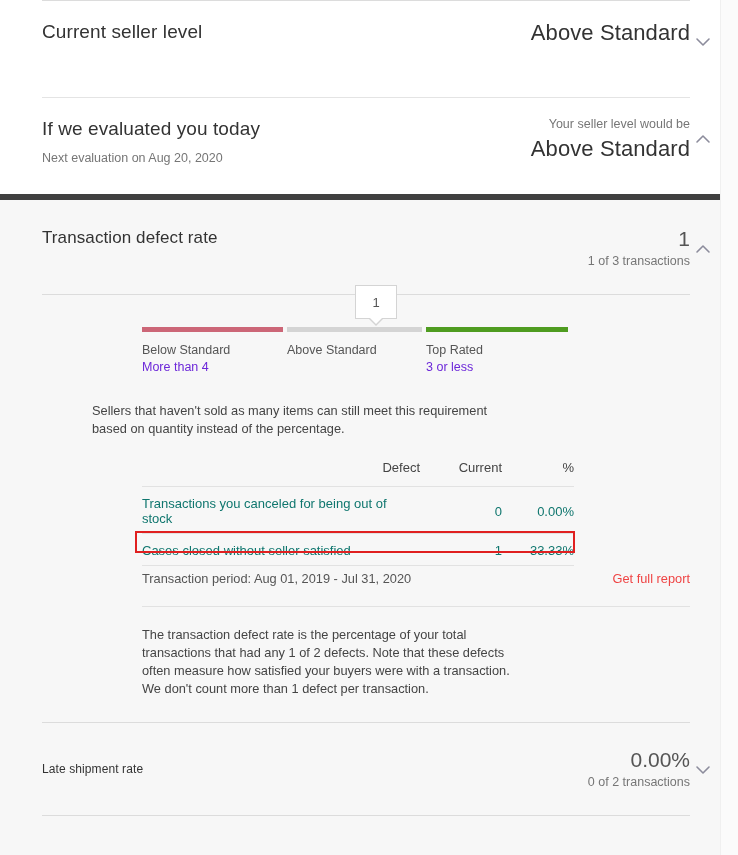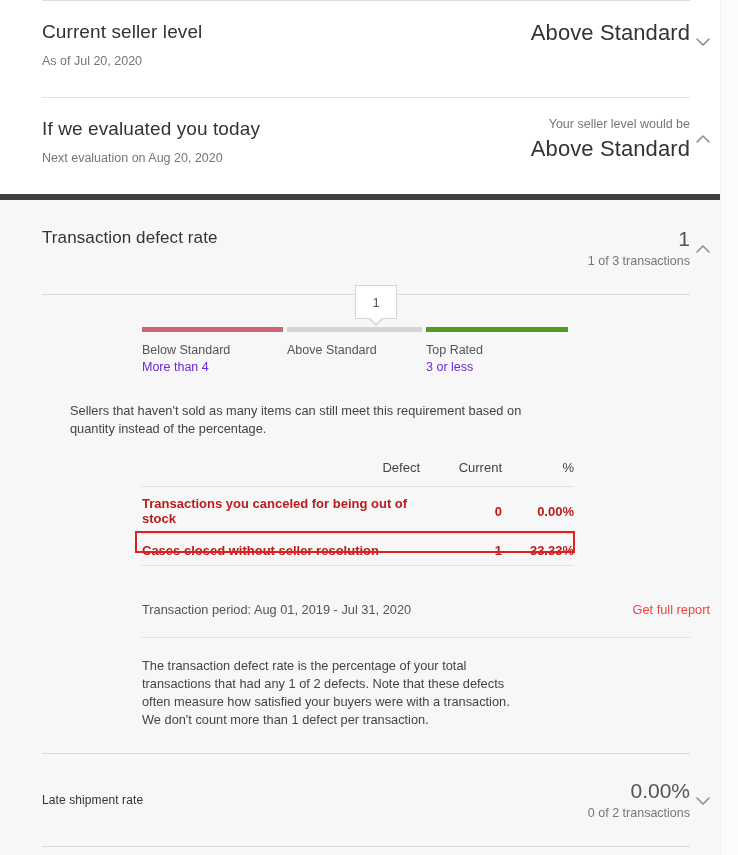--- a/index.html
+++ b/index.html
@@ -217,21 +217,21 @@
     margin-top: 10px;
   }
   .gl { font-size: 12.5px; color: #555555; line-height: 17px; }
   .gl .gl-sub { color: #6d28d9; font-size: 12.5px; }
   .gl1 { width: 145px; text-align: left; }
   .gl2 { width: 139px; text-align: left; }
   .gl3 { width: 142px; text-align: left; }
 
   
   .note {
-    padding: 0 48px 0 70px;
+    padding: 0 48px 0 92px;
     margin-top: 26px;
     font-size: 12.8px;
     color: #444444;
     line-height: 18px;
     max-width: 570px;
   }
 
   
   .table-wrap {
     padding: 0 48px 0 142px;
@@ -246,24 +246,23 @@
     font-weight: 400;
     font-size: 13px;
     color: #444444;
     text-align: right;
     padding: 0 0 11px 0;
     border-bottom: 1px solid #e2e2e2;
   }
   .tbl th.num { text-align: right; }
   .tbl td {
     font-size: 13px;
-    color: #b91c1c;
+    color: #0f766e;
     padding: 9px 0 7px 0;
     border-bottom: 1px solid #e2e2e2;
-    font-weight: bold;
   }
   .tbl td.num { text-align: right; }
   .col-qty { width: 82px; }
   .col-pct { width: 72px; }
 
   .hl-row td {
     position: relative;
   }
   .hl-box {
     position: absolute;
@@ -271,22 +270,22 @@
     top: 531px;
     width: 440px;
     height: 22px;
     border: 2px solid #e02020;
     pointer-events: none;
     z-index: 4;
   }
 
   
   .period-row {
-    padding: 0 28px 0 142px;
-    margin-top: 35px;
+    padding: 0 48px 0 142px;
+    margin-top: 4px;
     display: flex;
     align-items: flex-start;
   }
   .period-text {
     font-size: 12.8px;
     color: #555555;
     flex: 1 1 auto;
     line-height: 18px;
   }
   .report-link {
@@ -339,21 +338,20 @@
 
   <div class="scroll-gutter"></div>
 
   <div class="top-panel">
 
     <div class="sep"></div>
 
     <div class="level-row">
       <div class="level-left">
         <div class="level-title">Current seller level</div>
-        <div class="level-sub">As of Jul 20, 2020</div>
       </div>
       <div class="level-right">
         <div class="level-value">Above Standard</div>
       </div>
       <div class="chev" style="top:30px;">
         <svg viewBox="0 0 22 22" aria-hidden="true">
           <path d="M5 8 L11 14 L17 8" fill="none" stroke="#8c8c9c" stroke-width="1.6" stroke-linecap="round" stroke-linejoin="round"></path>
         </svg>
       </div>
     </div>
@@ -433,21 +431,21 @@
             <th class="num col-pct">%</th>
           </tr>
         </thead>
         <tbody>
           <tr>
             <td>Transactions you canceled for being out of stock</td>
             <td class="num">0</td>
             <td class="num">0.00%</td>
           </tr>
           <tr class="hl-row">
-            <td>Cases closed without seller resolution</td>
+            <td>Cases closed without seller satisfied</td>
             <td class="num">1</td>
             <td class="num">33.33%</td>
           </tr>
         </tbody>
       </table>
     </div>
 
     <div class="period-row">
       <div class="period-text">Transaction period: Aug 01, 2019 - Jul 31, 2020</div>
       <a class="report-link">Get full report</a>

